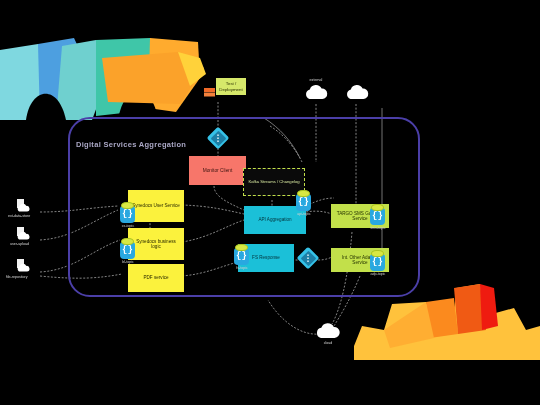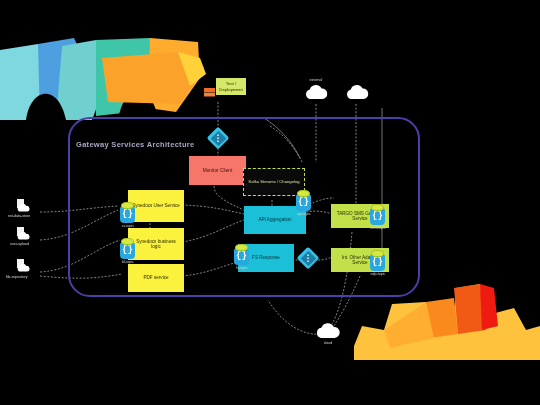--- a/index.html
+++ b/index.html
@@ -142,21 +142,21 @@
     <path class="w" d="M360,276 C350,300 340,316 334,326"></path>
 
     <path class="w" d="M320,334 C300,336 280,320 268,300"></path>
 
     <path class="w-solid" d="M382,108 L382,262"></path>
 
     <path class="w" d="M306,206 C318,200 326,198 334,198"></path>
   </svg>
 
   <div class="container-box"></div>
-  <div class="title">Gateway Services Architecture</div>
+  <div class="title">Digital Services Aggregation</div>
 
   <div class="orangeicon" style="left:203px;top:85px;">
     <svg width="13" height="13" viewBox="0 0 13 13">
       <rect x="1" y="2" width="11" height="4" fill="#f06a28"></rect>
       <rect x="1" y="6.5" width="11" height="4" fill="#f3813c"></rect>
     </svg>
   </div>
   <div class="node n-olive" style="left:216px;top:78px;width:30px;height:17px;">
     <span>Test / Deployment</span>
   </div>

